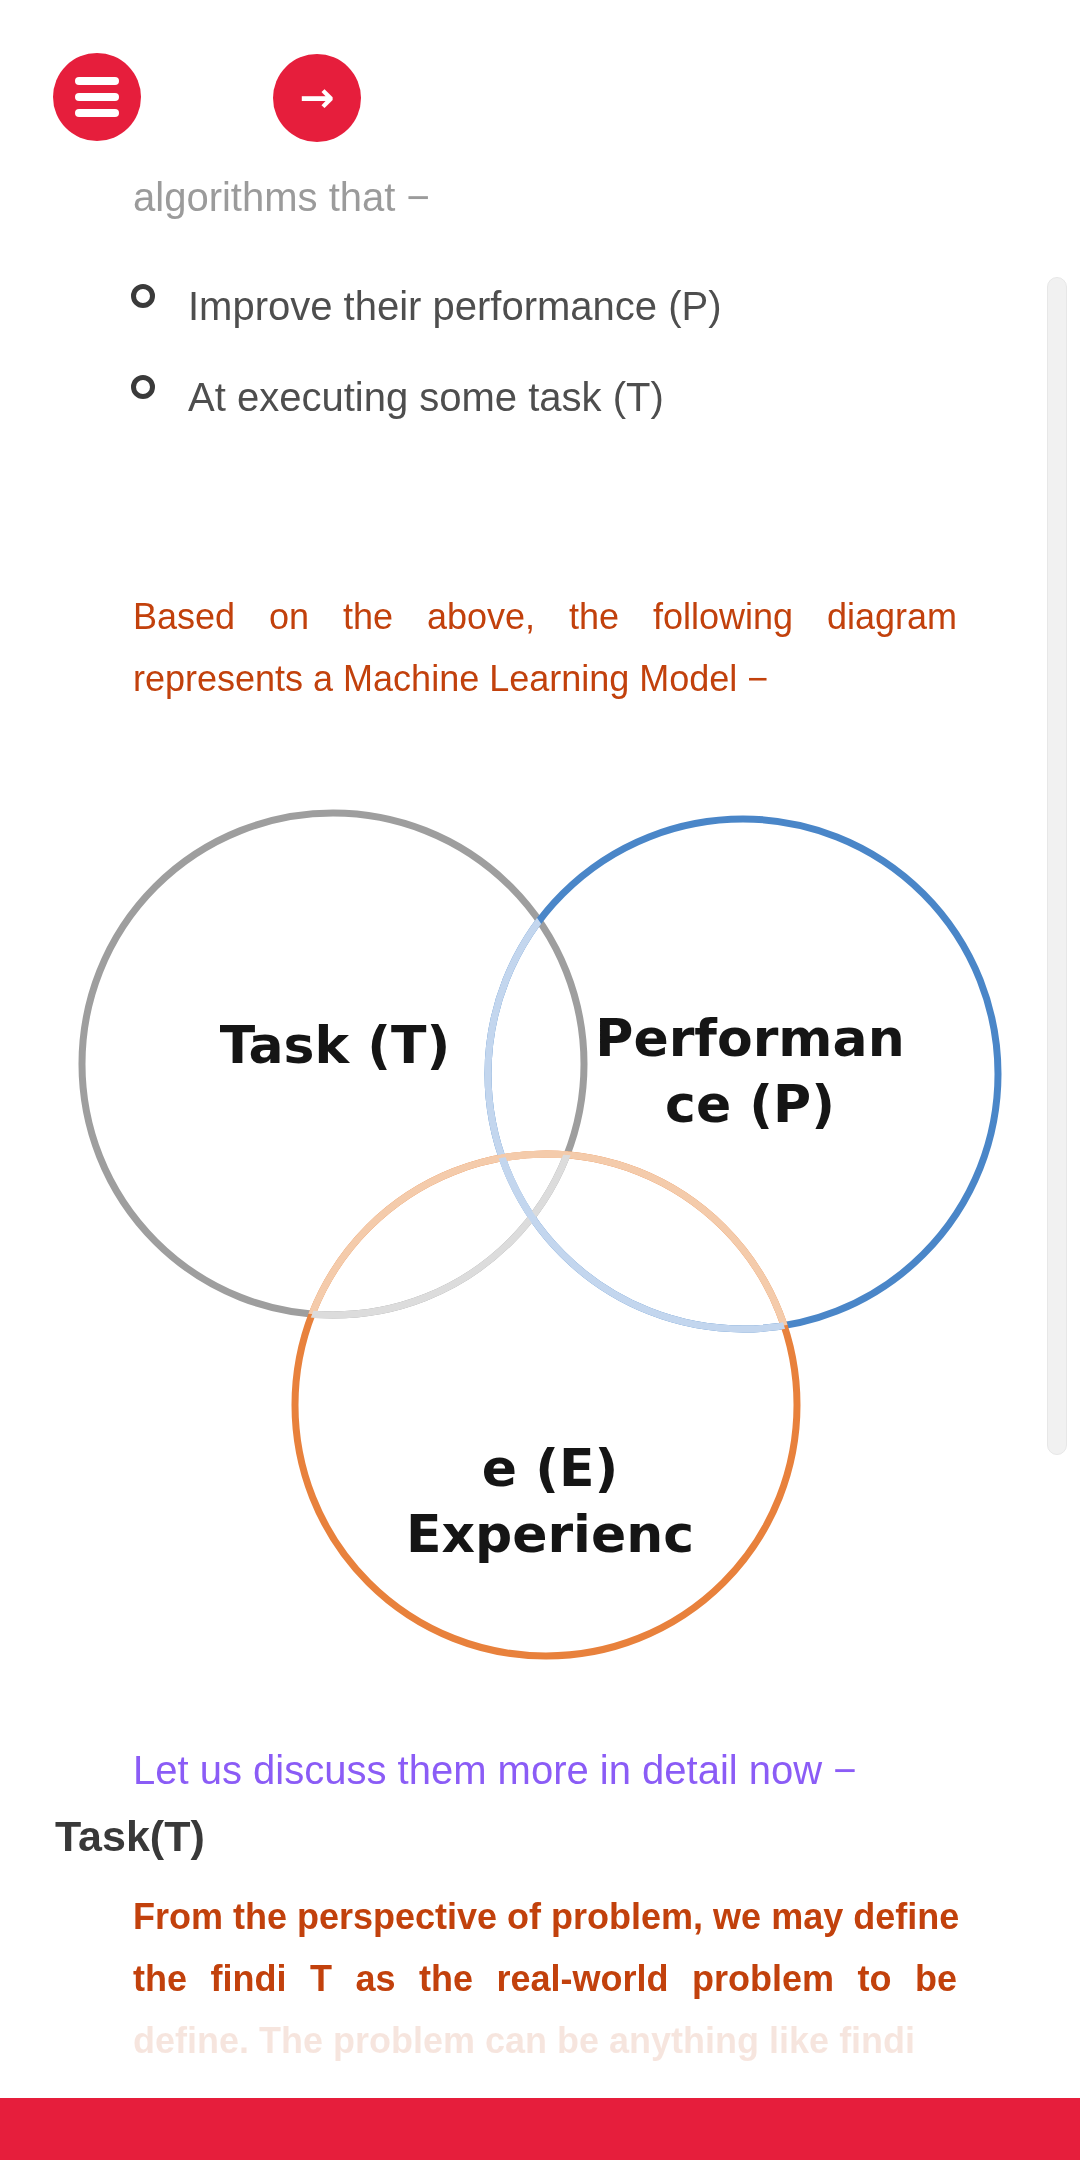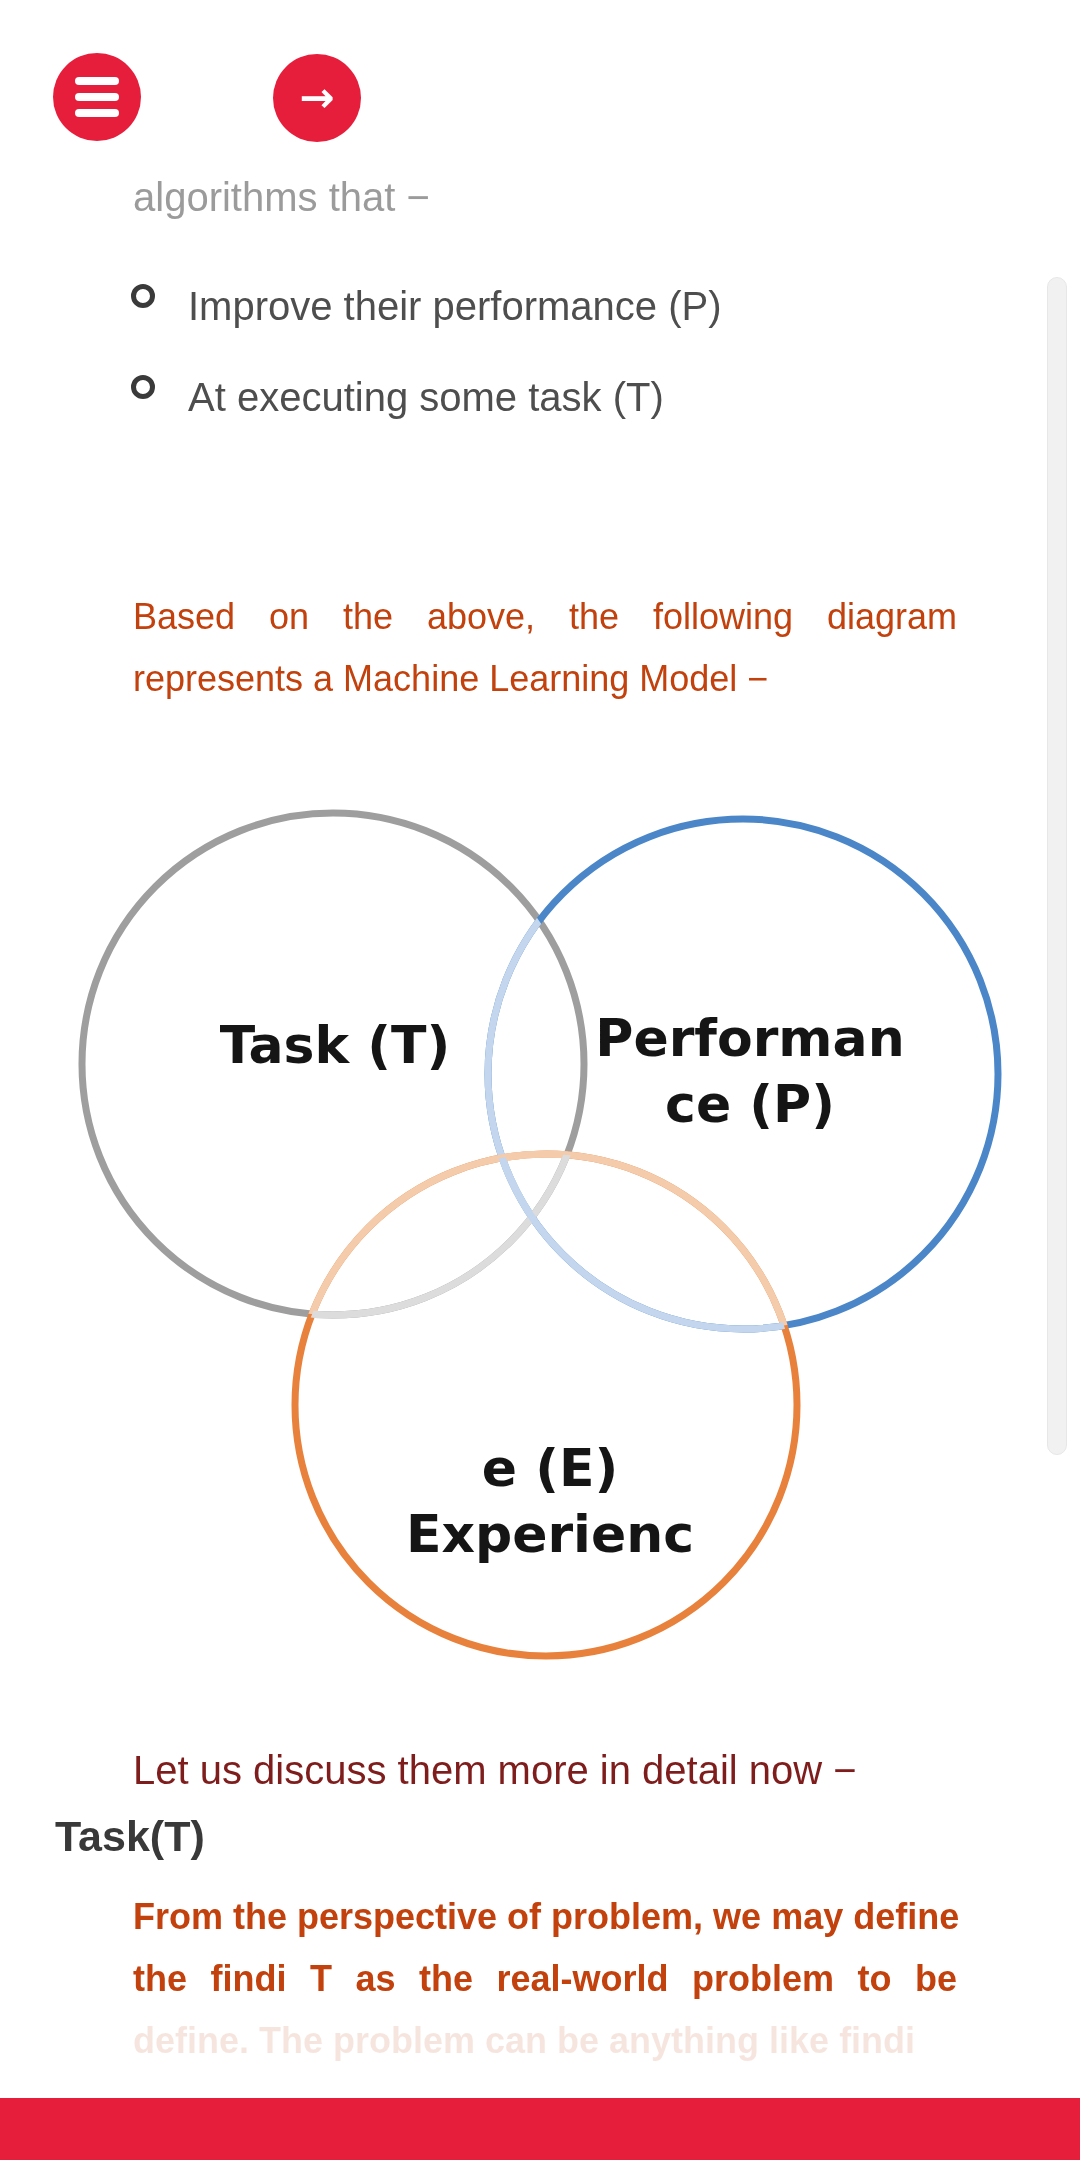--- a/index.html
+++ b/index.html
@@ -33,21 +33,21 @@
   .line-faded{opacity:0.13;}
 
   
   .venn-wrap{position:absolute;left:60px;top:790px;width:960px;height:890px;}
   .venn-label{position:absolute;text-align:center;font-family:"DejaVu Sans",sans-serif;
               font-weight:700;color:#151515;font-size:52px;line-height:66px;}
   .lbl-task{left:175px;top:1012px;width:320px;}
   .lbl-perf{left:585px;top:1005px;width:330px;}
   .lbl-exp{left:385px;top:1435px;width:330px;}
 
-  .discuss{position:absolute;left:133px;top:1748px;font-size:40px;font-weight:300;color:#7f1d1d;}
+  .discuss{position:absolute;left:133px;top:1748px;font-size:40px;font-weight:300;color:#8b5cf6;}
   .section-heading{position:absolute;left:55px;top:1812px;margin:0;font-size:43px;
                    font-weight:700;color:#393939;font-family:"Liberation Sans",sans-serif;}
 
   
   .footer-bar{position:absolute;left:0;top:2098px;width:1080px;height:62px;background:#e61e3c;}
   .scrollbar-thumb{position:absolute;left:1047px;top:277px;width:20px;height:1178px;
                    background:#f1f1f1;border:1px solid #e7e7e7;border-radius:10px;box-sizing:border-box;}
 </style>
 </head>
 <body>

